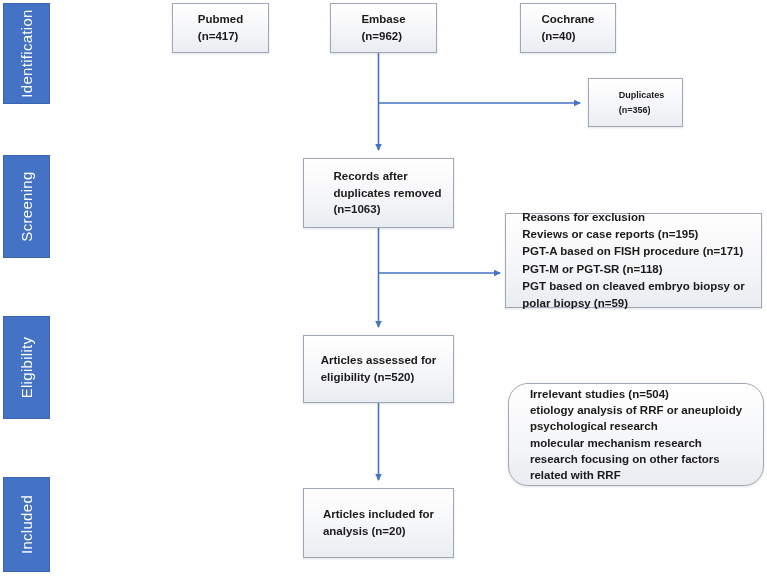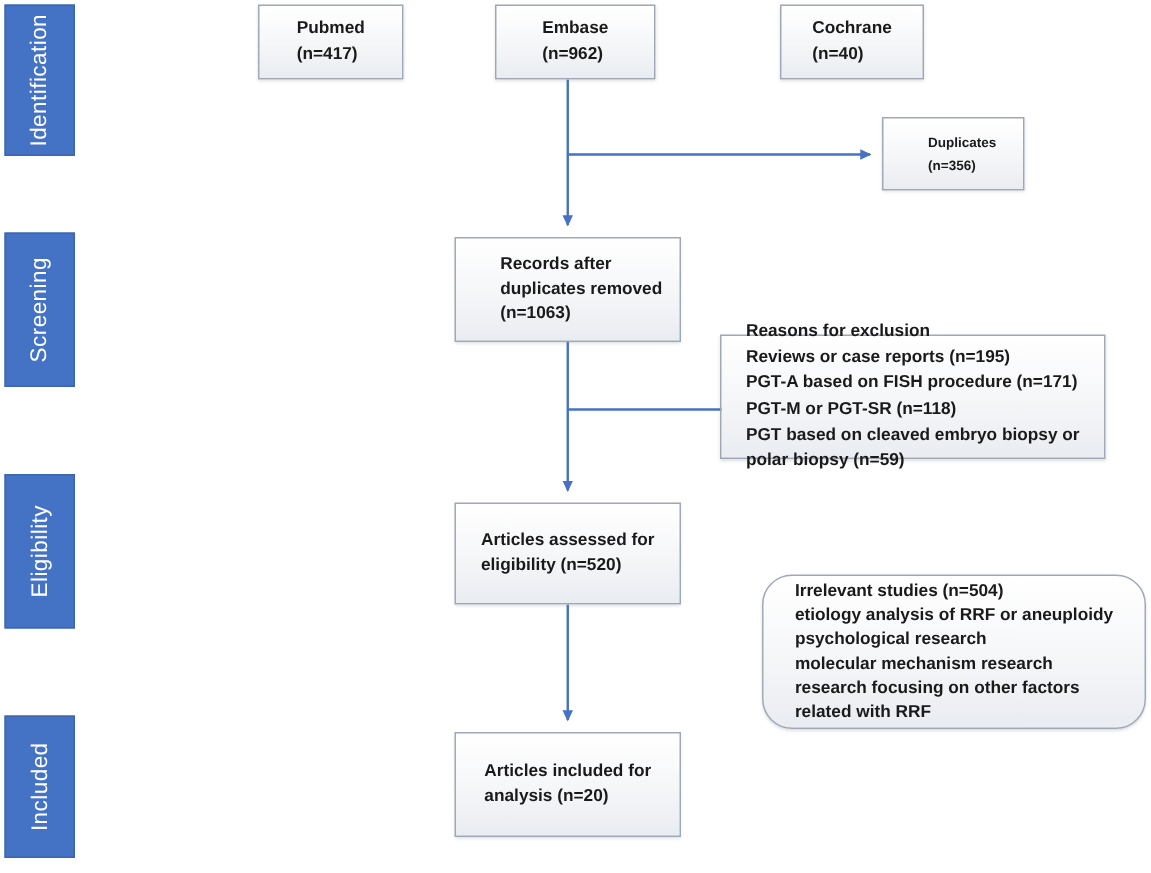--- a/index.html
+++ b/index.html
@@ -61,21 +61,21 @@
   #stage-identification { left: 3px;  top: 3px;   width: 45px; height: 99px;  }
   #stage-screening      { left: 3px;  top: 155px; width: 45px; height: 101px; }
   #stage-eligibility    { left: 3px;  top: 316px; width: 45px; height: 101px; }
   #stage-included       { left: 3px;  top: 477px; width: 45px; height: 93px;  }
 
   #node-pubmed     { left: 172px; top: 3px;   width: 97px;  height: 50px;  }
   #node-embase     { left: 330px; top: 3px;   width: 107px;  height: 50px;  }
   #node-cochrane   { left: 487px; top: 3px;   width: 96px;  height: 50px; margin-left: 33px;  }
   #node-duplicates { left: 588px; top: 78px;  width: 95px;  height: 49px; padding-left: 16px;  }
   #node-records    { left: 303px; top: 158px; width: 151px; height: 70px; padding-left: 22px;  }
-  #node-reasons    { left: 480px; top: 213px; width: 257px; height: 83px; line-height: 1.5; margin-top: 10px; }
+  #node-reasons    { left: 505px; top: 213px; width: 257px; height: 95px; line-height: 1.5; }
   #node-assessed   { left: 303px; top: 335px; width: 151px; height: 68px;  }
   #node-irrelevant { left: 508px; top: 383px; width: 256px; height: 103px; line-height: 1.42; border-radius: 20px; }
   #node-included   { left: 303px; top: 488px; width: 151px; height: 70px;  }
 
   .arrows {
     position: absolute;
     left: 0; top: 0;
     width: 767px;
     height: 582px;
     pointer-events: none;

